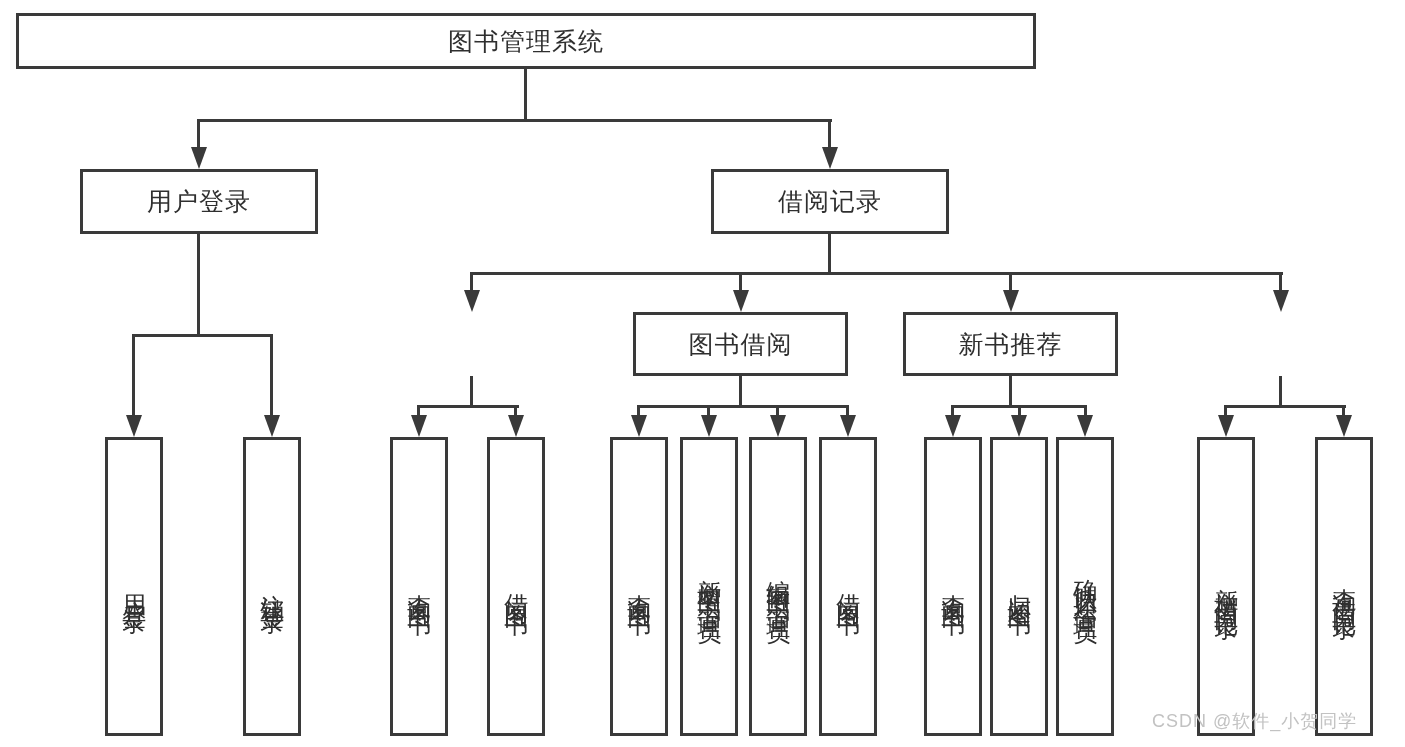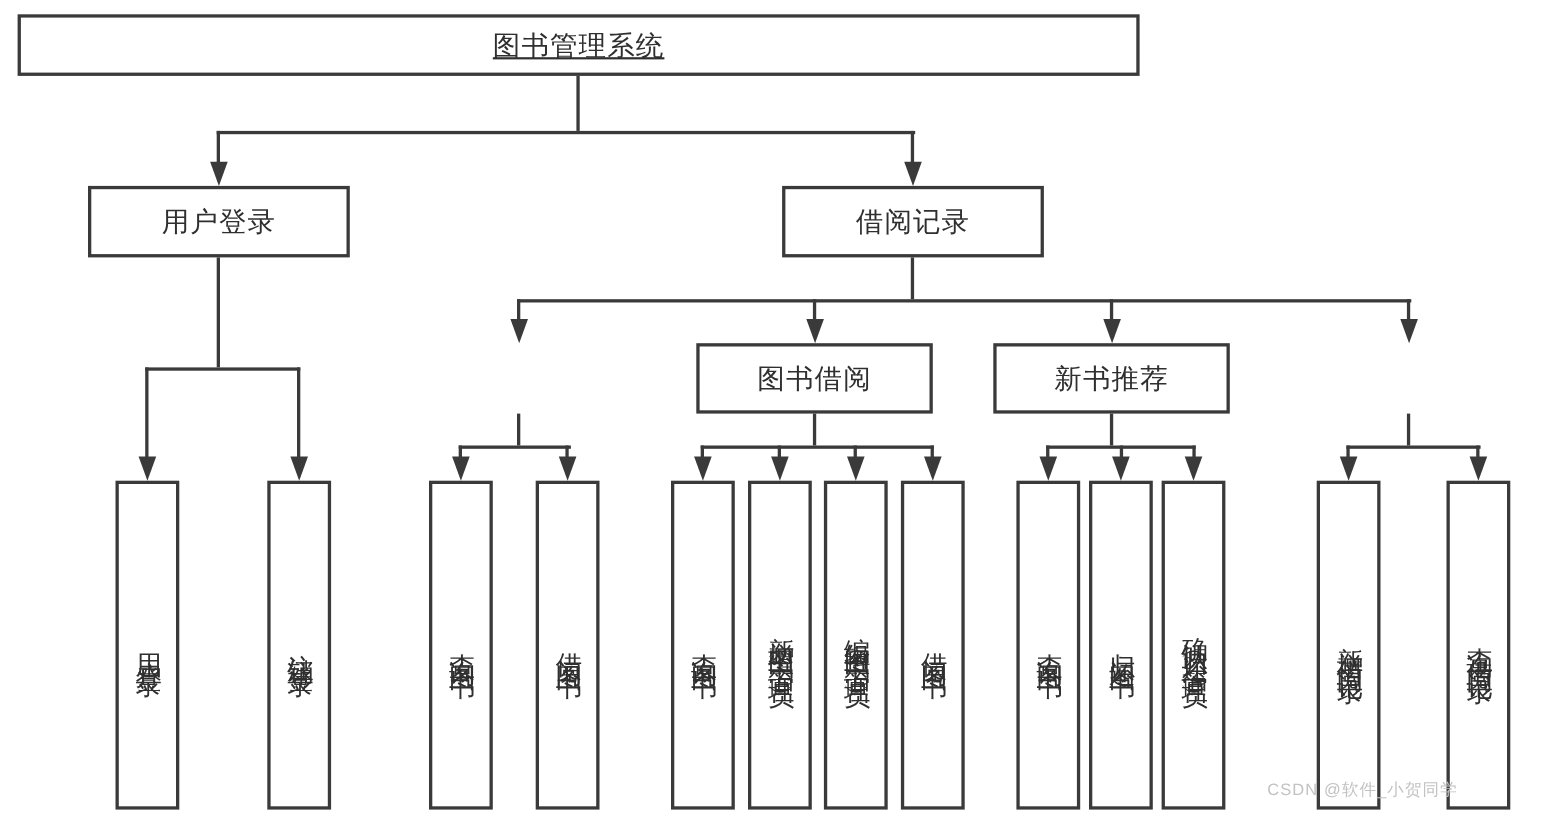--- a/index.html
+++ b/index.html
@@ -22,29 +22,29 @@
   }
   .v { position:absolute; width:3px; background:#3a3a3a; }   
   .h { position:absolute; height:3px; background:#3a3a3a; }  
   .a { 
     position:absolute; width:0; height:0;
     border-left:8px solid transparent; border-right:8px solid transparent;
     border-top:22px solid #3a3a3a;
   }
   #watermark {
     position:absolute; left:1152px; top:709px; z-index:5;
-    font-size:15px; color:#c2c2c2; letter-spacing:1px; white-space:nowrap;
+    font-size:18px; color:#c2c2c2; letter-spacing:1px; white-space:nowrap;
   }
 </style>
 </head>
 <body>
 
 <div id="stage">
 
-  <div class="box" style="left:16px; top:13px; width:1020px; height:56px;text-decoration:underline;">图书管理系统</div>
+  <div class="box" style="left:16px; top:13px; width:1020px; height:56px;">图书管理系统</div>
 
   <div class="box" style="left:80px; top:169px; width:238px; height:65px;">用户登录</div>
   <div class="box" style="left:711px; top:169px; width:238px; height:65px;">借阅记录</div>
 
   <div class="box" style="left:633px; top:312px; width:215px; height:64px;font-family:Liberation Serif, serif;">图书借阅</div>
   <div class="box" style="left:903px; top:312px; width:215px; height:64px;">新书推荐</div>
 
   <div class="box vbox" style="left:105px;">用户登录</div>
   <div class="box vbox" style="left:243px;">注销登录</div>
 

